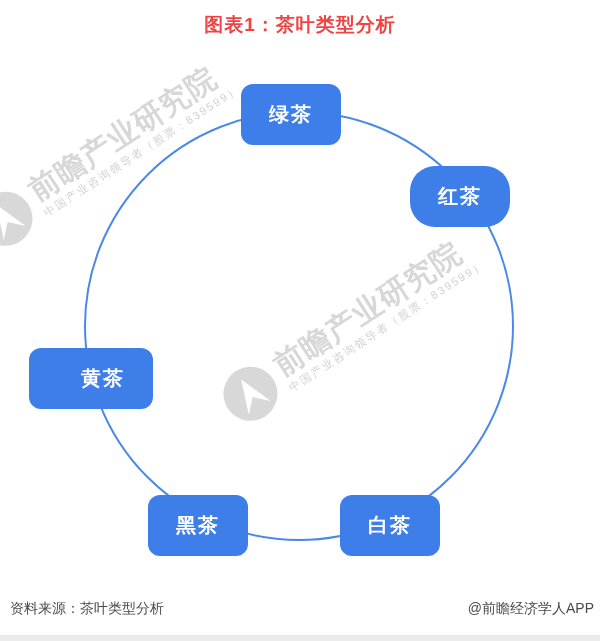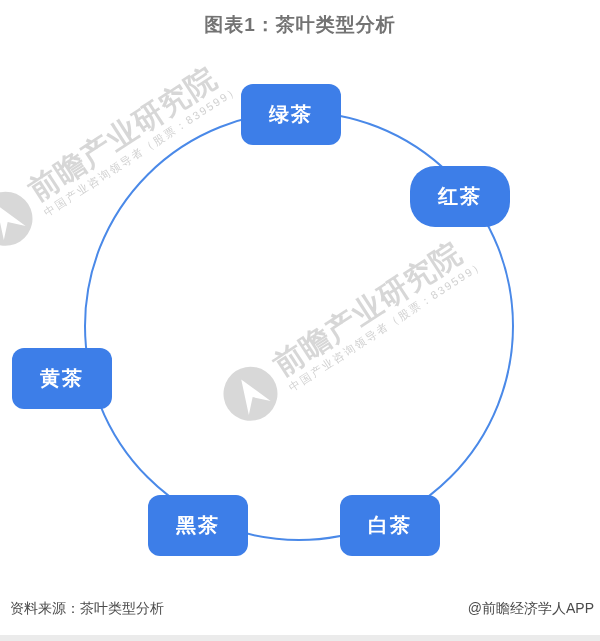--- a/index.html
+++ b/index.html
@@ -1,35 +1,35 @@
 <!DOCTYPE html>
 <html><head>
 <meta charset="utf-8">
 <style>
   html,body{margin:0;padding:0;background:#ffffff;}
   body{font-family:"Liberation Sans","DejaVu Sans",sans-serif;}
   .canvas{position:relative;width:600px;height:641px;background:#ffffff;overflow:hidden;}
 
   .title{position:absolute;left:0;top:12px;width:600px;text-align:center;
-         font-size:19px;font-weight:bold;color:#737373;letter-spacing:1px;}
+         font-size:19px;font-weight:bold;color:#ef4444;letter-spacing:1px;}
 
   
   .ring{position:absolute;left:84px;top:111px;width:430px;height:430px;
         border:2px solid #4a89e8;border-radius:50%;box-sizing:border-box;z-index:2;}
 
   
   .node{position:absolute;width:100px;height:61px;background:#3d7ee8;border-radius:12px;
         display:flex;align-items:center;justify-content:center;
         color:#ffffff;font-weight:bold;font-size:20px;letter-spacing:2px;z-index:3;}
   .n-green {left:241px;top:84px;}
   .n-red   {left:410px;top:166px;border-radius:25px;}
   .n-oolong{left:455px;top:348px;}
   .n-white {left:340px;top:495px;}
   .n-dark  {left:148px;top:495px;}
-  .n-yellow{left:12px; top:348px;}
+  .n-yellow{left:29px; top:348px;padding-left:24px;}
   .n-flower{left:70px; top:166px;}
 
   
   .watermark{position:absolute;display:flex;align-items:center;gap:8px;
              transform:rotate(-33deg);transform-origin:0 50%;
              z-index:1;pointer-events:none;white-space:nowrap;}
   .wm-a{left:-18px;top:206px;}
   .wm-b{left:227px;top:381px;}
   .wm-logo{width:56px;height:56px;flex:0 0 auto;color:rgba(158,158,158,0.40);}
   .wm-texts{display:flex;flex-direction:column;line-height:1.15;}

